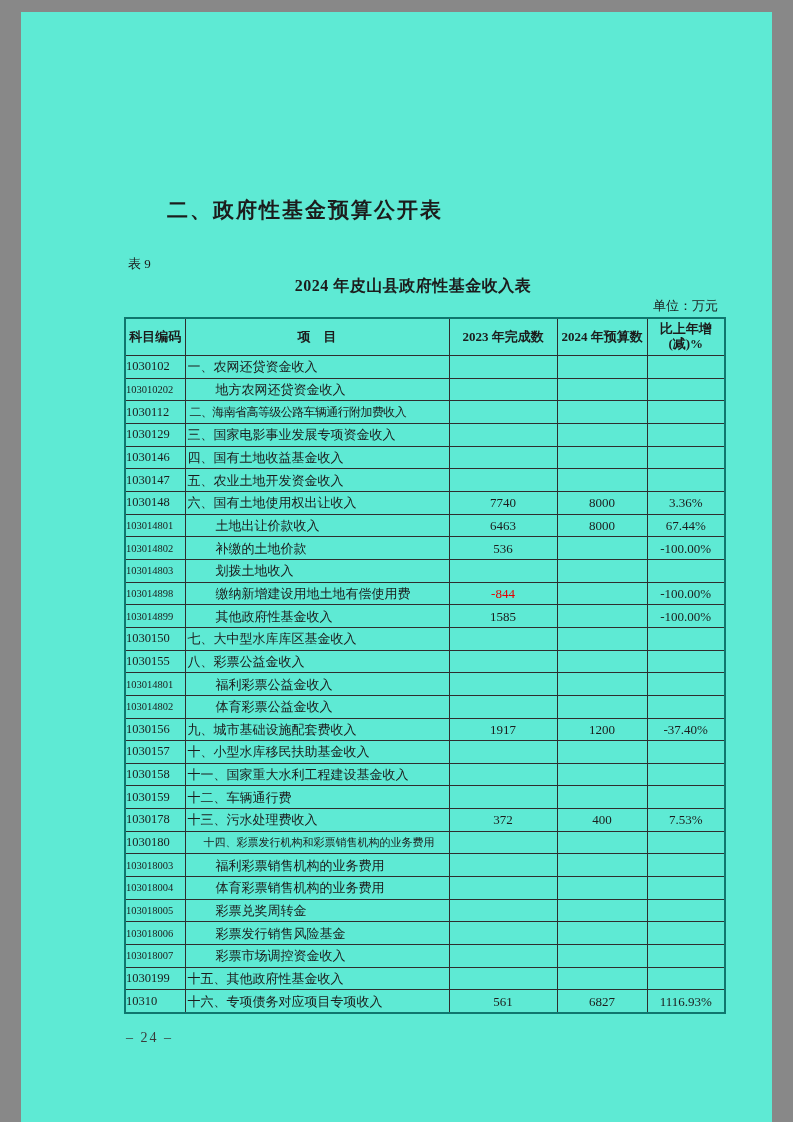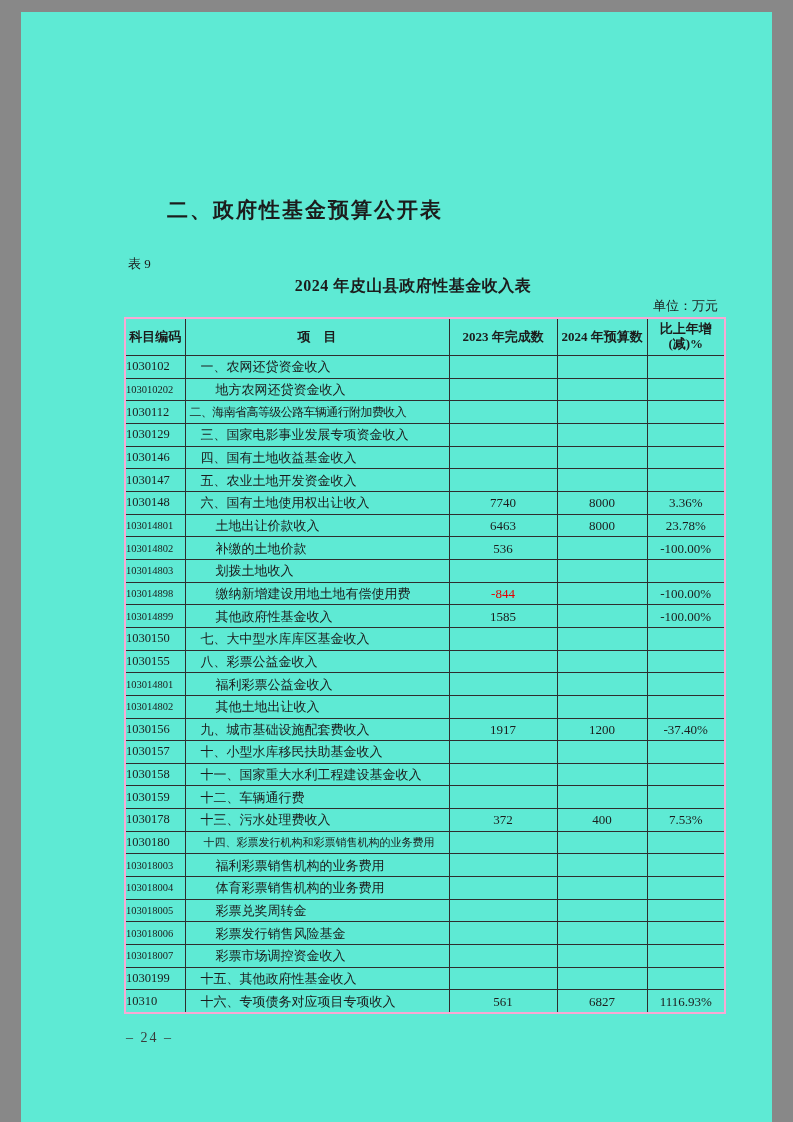--- a/index.html
+++ b/index.html
@@ -25,39 +25,39 @@
     text-align: center; font-size: 16px; font-weight: bold; letter-spacing: 0.5px;
   }
   .unit-note {
     position: absolute; left: 103px; top: 285px; width: 594px;
     text-align: right; font-size: 13px;
   }
   table.budget {
     position: absolute; left: 103px; top: 305px;
     width: 600px;
     border-collapse: collapse; table-layout: fixed;
-    border: 2px solid #f9a8d4;
+    border: 2px solid #0f766e;
   }
   table.budget th, table.budget td {
     border: 1px solid #2e2e2e;
     padding: 0;
     vertical-align: middle;
     overflow: hidden;
     white-space: nowrap;
   }
   thead th {
     height: 36px;
     font-size: 13px; font-weight: bold; text-align: center;
     line-height: 1.15;
   }
   tbody td { height: 21.66px; font-size: 13px; line-height: 21px; }
   td.code { padding-left: 3px; text-align: left; font-size: 12.5px; }
   td.code.code-small { font-size: 10.5px; }
   td.item { text-align: left; }
-  td.item.indent1 { padding-left: 15px; }
+  td.item.indent1 { padding-left: 2px; }
   td.item.indent2 { padding-left: 30px; }
   td.item.item-condensed { font-size: 12px; letter-spacing: -0.6px; padding-left: 4px; }
   td.item.item-small { font-size: 11px; padding-left: 18px; }
   td.num { text-align: center; }
   td.num.neg { color: #e60000; }
   .page-number {
     position: absolute; left: 105px; top: 1018px;
     font-size: 14px; color: #3a3a3a; letter-spacing: 2px;
   }
 </style>
@@ -142,21 +142,21 @@
           <td class="item indent1">六、国有土地使用权出让收入</td>
           <td class="num">7740</td>
           <td class="num">8000</td>
           <td class="num">3.36%</td>
         </tr>
         <tr>
           <td class="code code-small">103014801</td>
           <td class="item indent2">土地出让价款收入</td>
           <td class="num">6463</td>
           <td class="num">8000</td>
-          <td class="num">23.78%</td>
+          <td class="num">67.44%</td>
         </tr>
         <tr>
           <td class="code code-small">103014802</td>
           <td class="item indent2">补缴的土地价款</td>
           <td class="num">536</td>
           <td class="num"></td>
           <td class="num">-100.00%</td>
         </tr>
         <tr>
           <td class="code code-small">103014803</td>
@@ -195,21 +195,21 @@
         </tr>
         <tr>
           <td class="code code-small">103014801</td>
           <td class="item indent2">福利彩票公益金收入</td>
           <td class="num"></td>
           <td class="num"></td>
           <td class="num"></td>
         </tr>
         <tr>
           <td class="code code-small">103014802</td>
-          <td class="item indent2">其他土地出让收入</td>
+          <td class="item indent2">体育彩票公益金收入</td>
           <td class="num"></td>
           <td class="num"></td>
           <td class="num"></td>
         </tr>
         <tr>
           <td class="code">1030156</td>
           <td class="item indent1">九、城市基础设施配套费收入</td>
           <td class="num">1917</td>
           <td class="num">1200</td>
           <td class="num">-37.40%</td>

